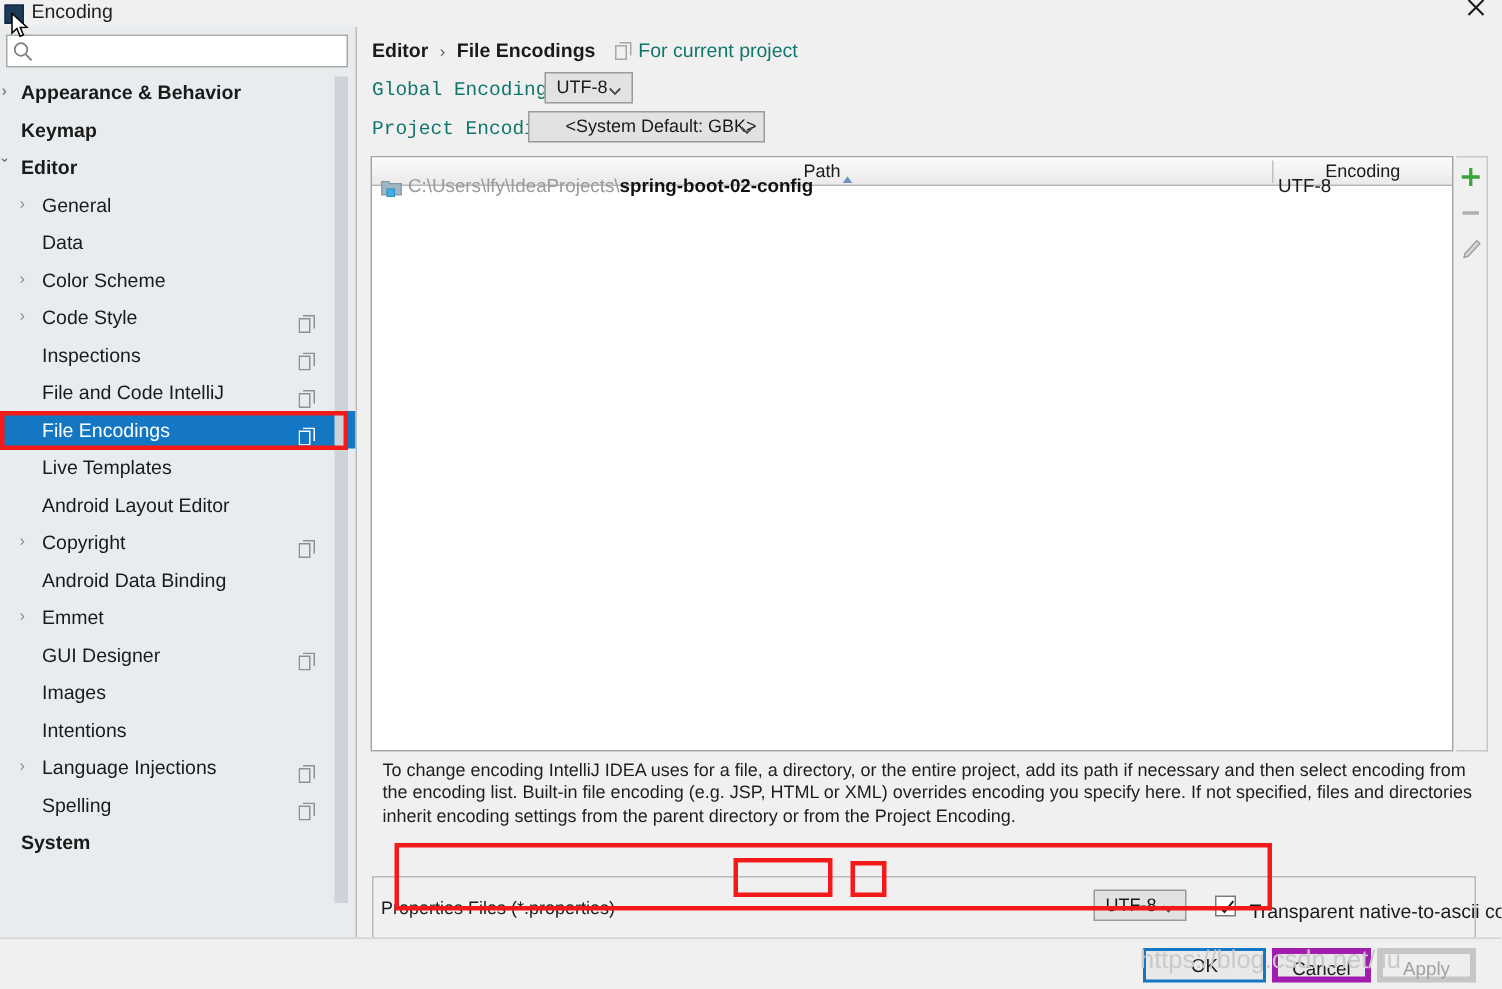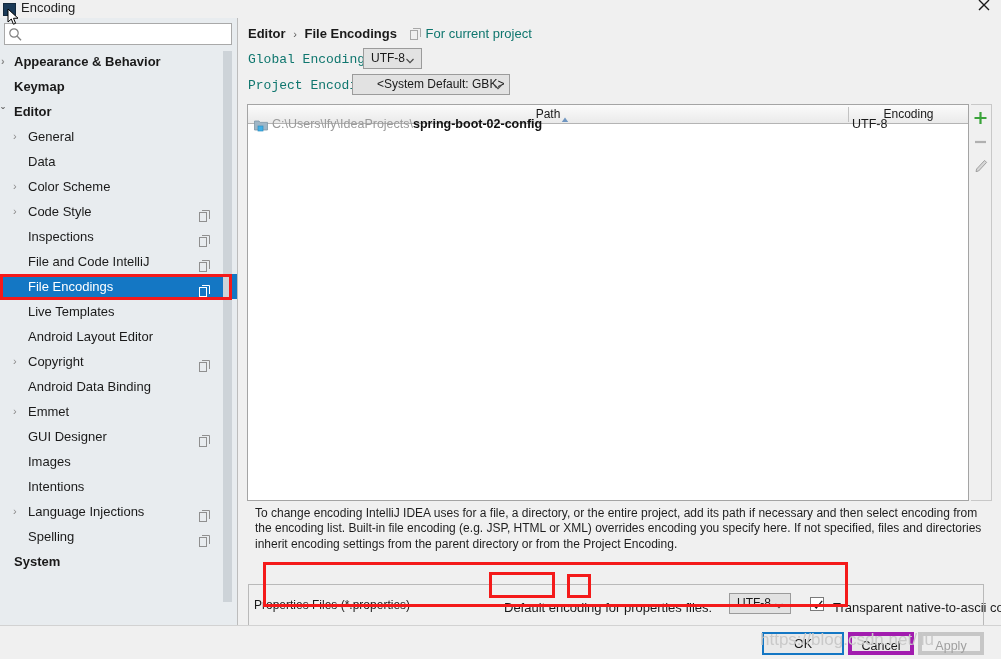--- a/index.html
+++ b/index.html
@@ -389,21 +389,20 @@
           <path d="M13.6 5.4 L5.6 14 L5 16.6 L7.6 16 L15.6 7.4 Z" fill="#d6d6d6" stroke="#9a9a9a" stroke-width="0.9"></path>
         </svg>
       </div>
     </div>
 
     <div class="helptext">To change encoding IntelliJ IDEA uses for a file, a directory, or the entire project, add its path if necessary and then select encoding from the encoding list. Built-in file encoding (e.g. JSP, HTML or XML) overrides encoding you specify here. If not specified, files and directories inherit encoding settings from the parent directory or from the Project Encoding.</div>
 
     <div class="group-box"></div>
     <div class="group-title">Properties Files (*.properties)</div>
 
-    <div class="gb-label">Default encoding for properties files:</div>
     <div class="combo gb-combo">
       <span>UTF-8</span>
       <span class="chev">
         <svg width="10" height="10" viewBox="0 0 10 10">
             <path d="M1.5 3 L5 6.6 L8.5 3" stroke="#4a4a4a" stroke-width="1.2" fill="none"></path>
           </svg>
       </span>
     </div>
 
     <div class="checkbox">

